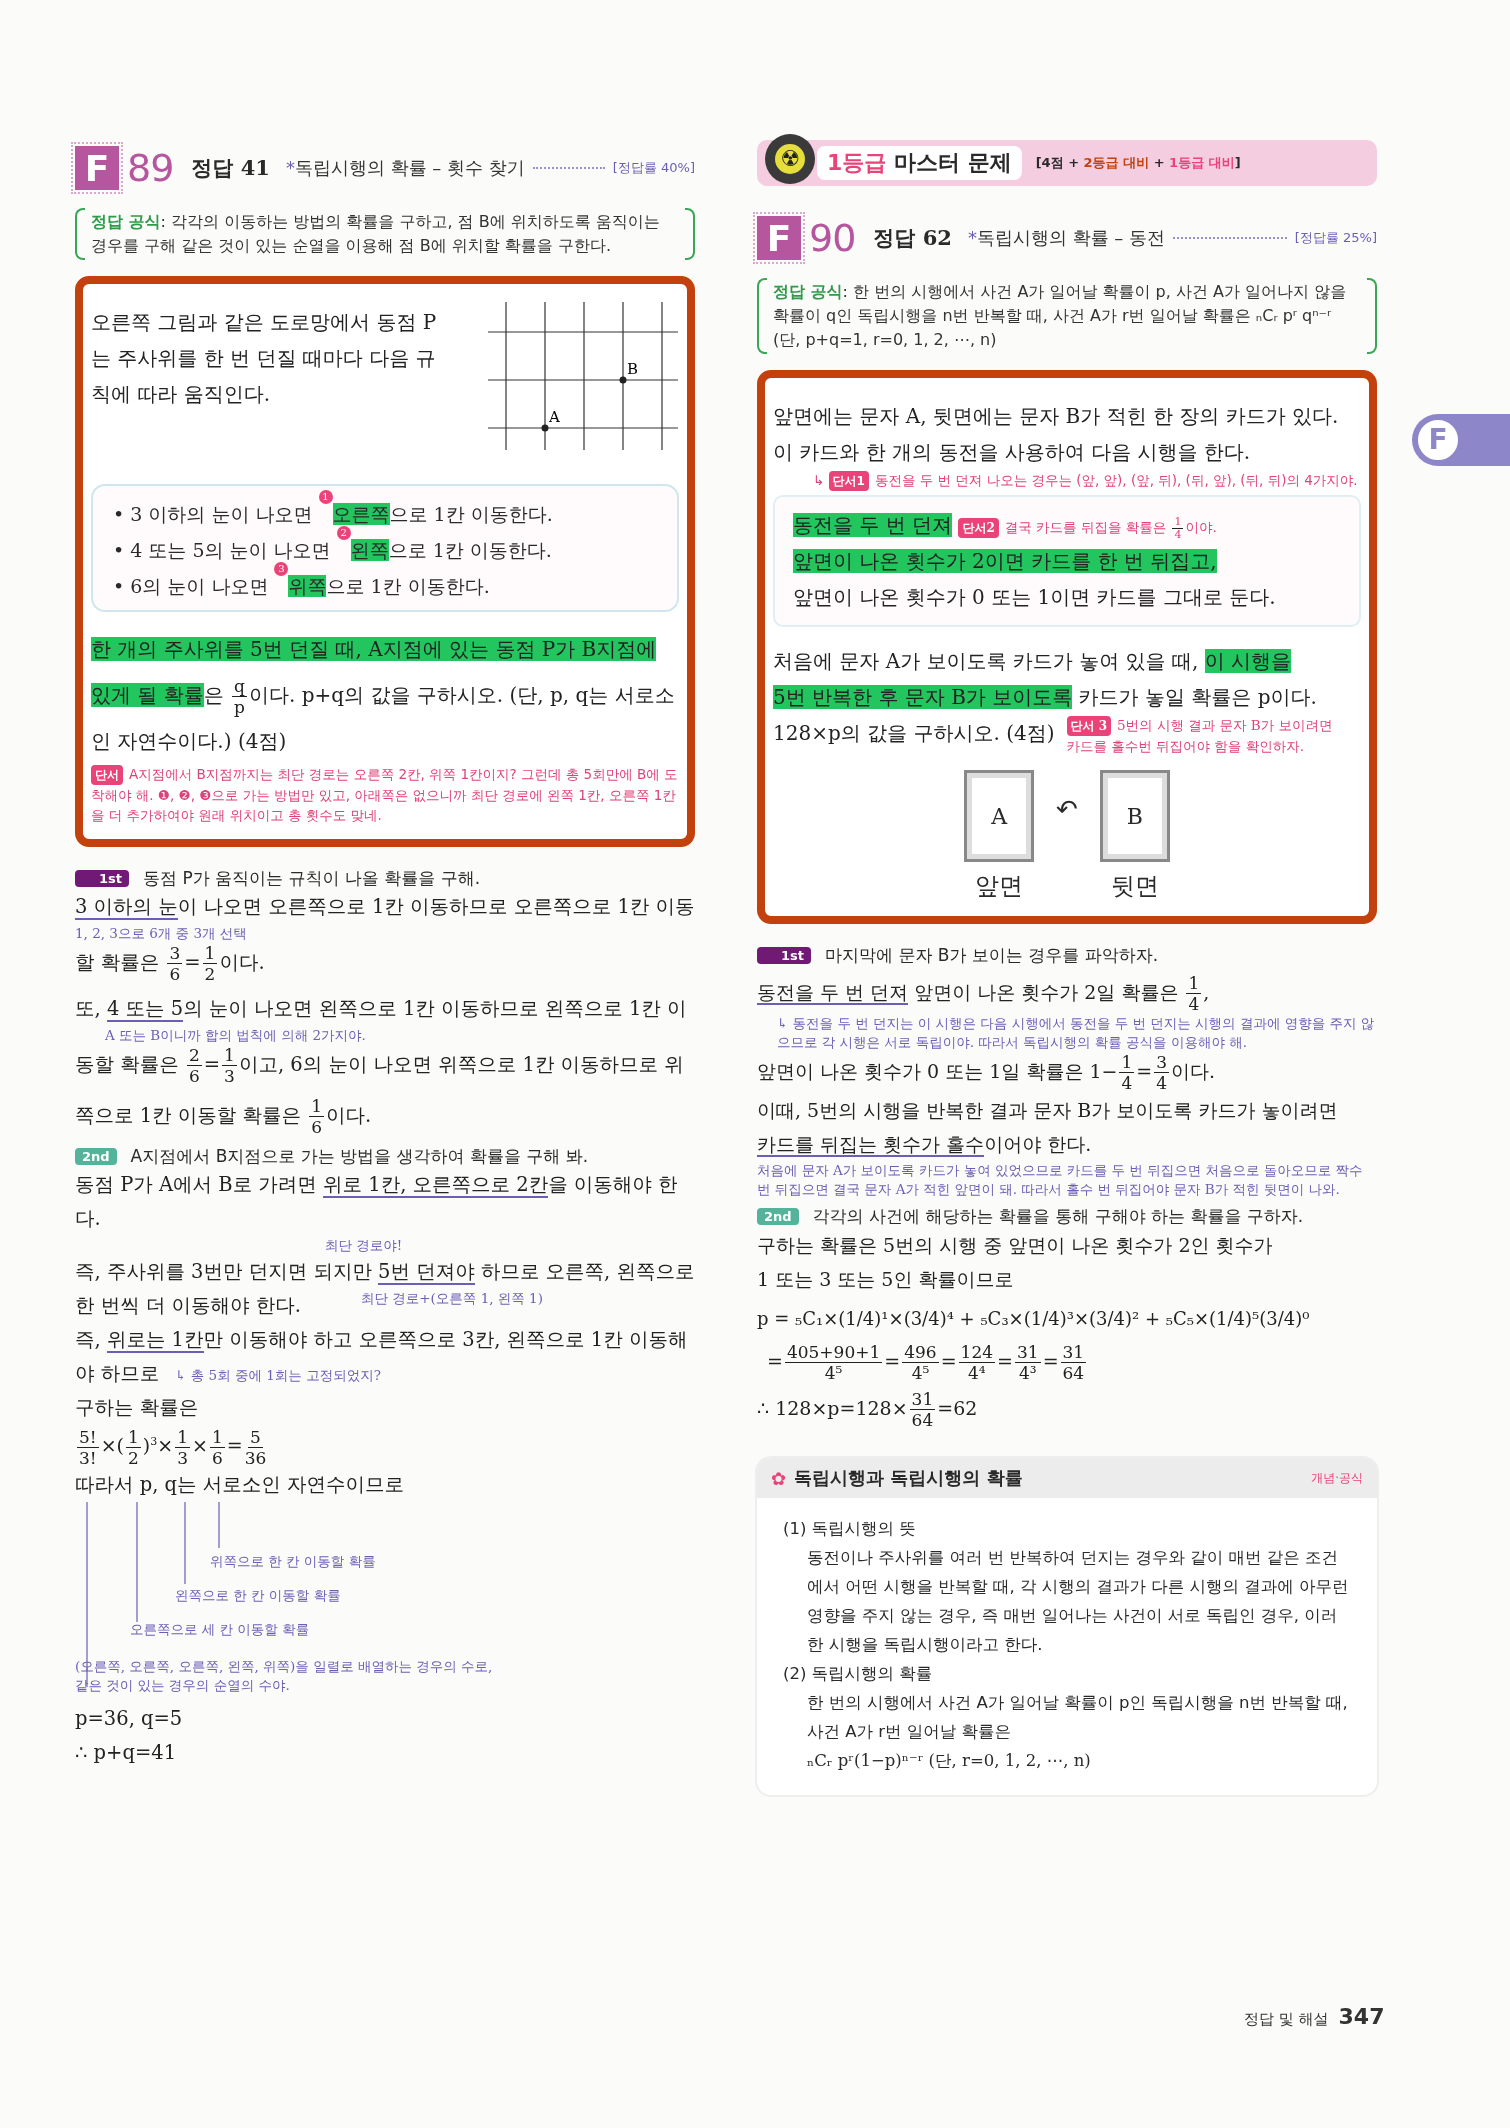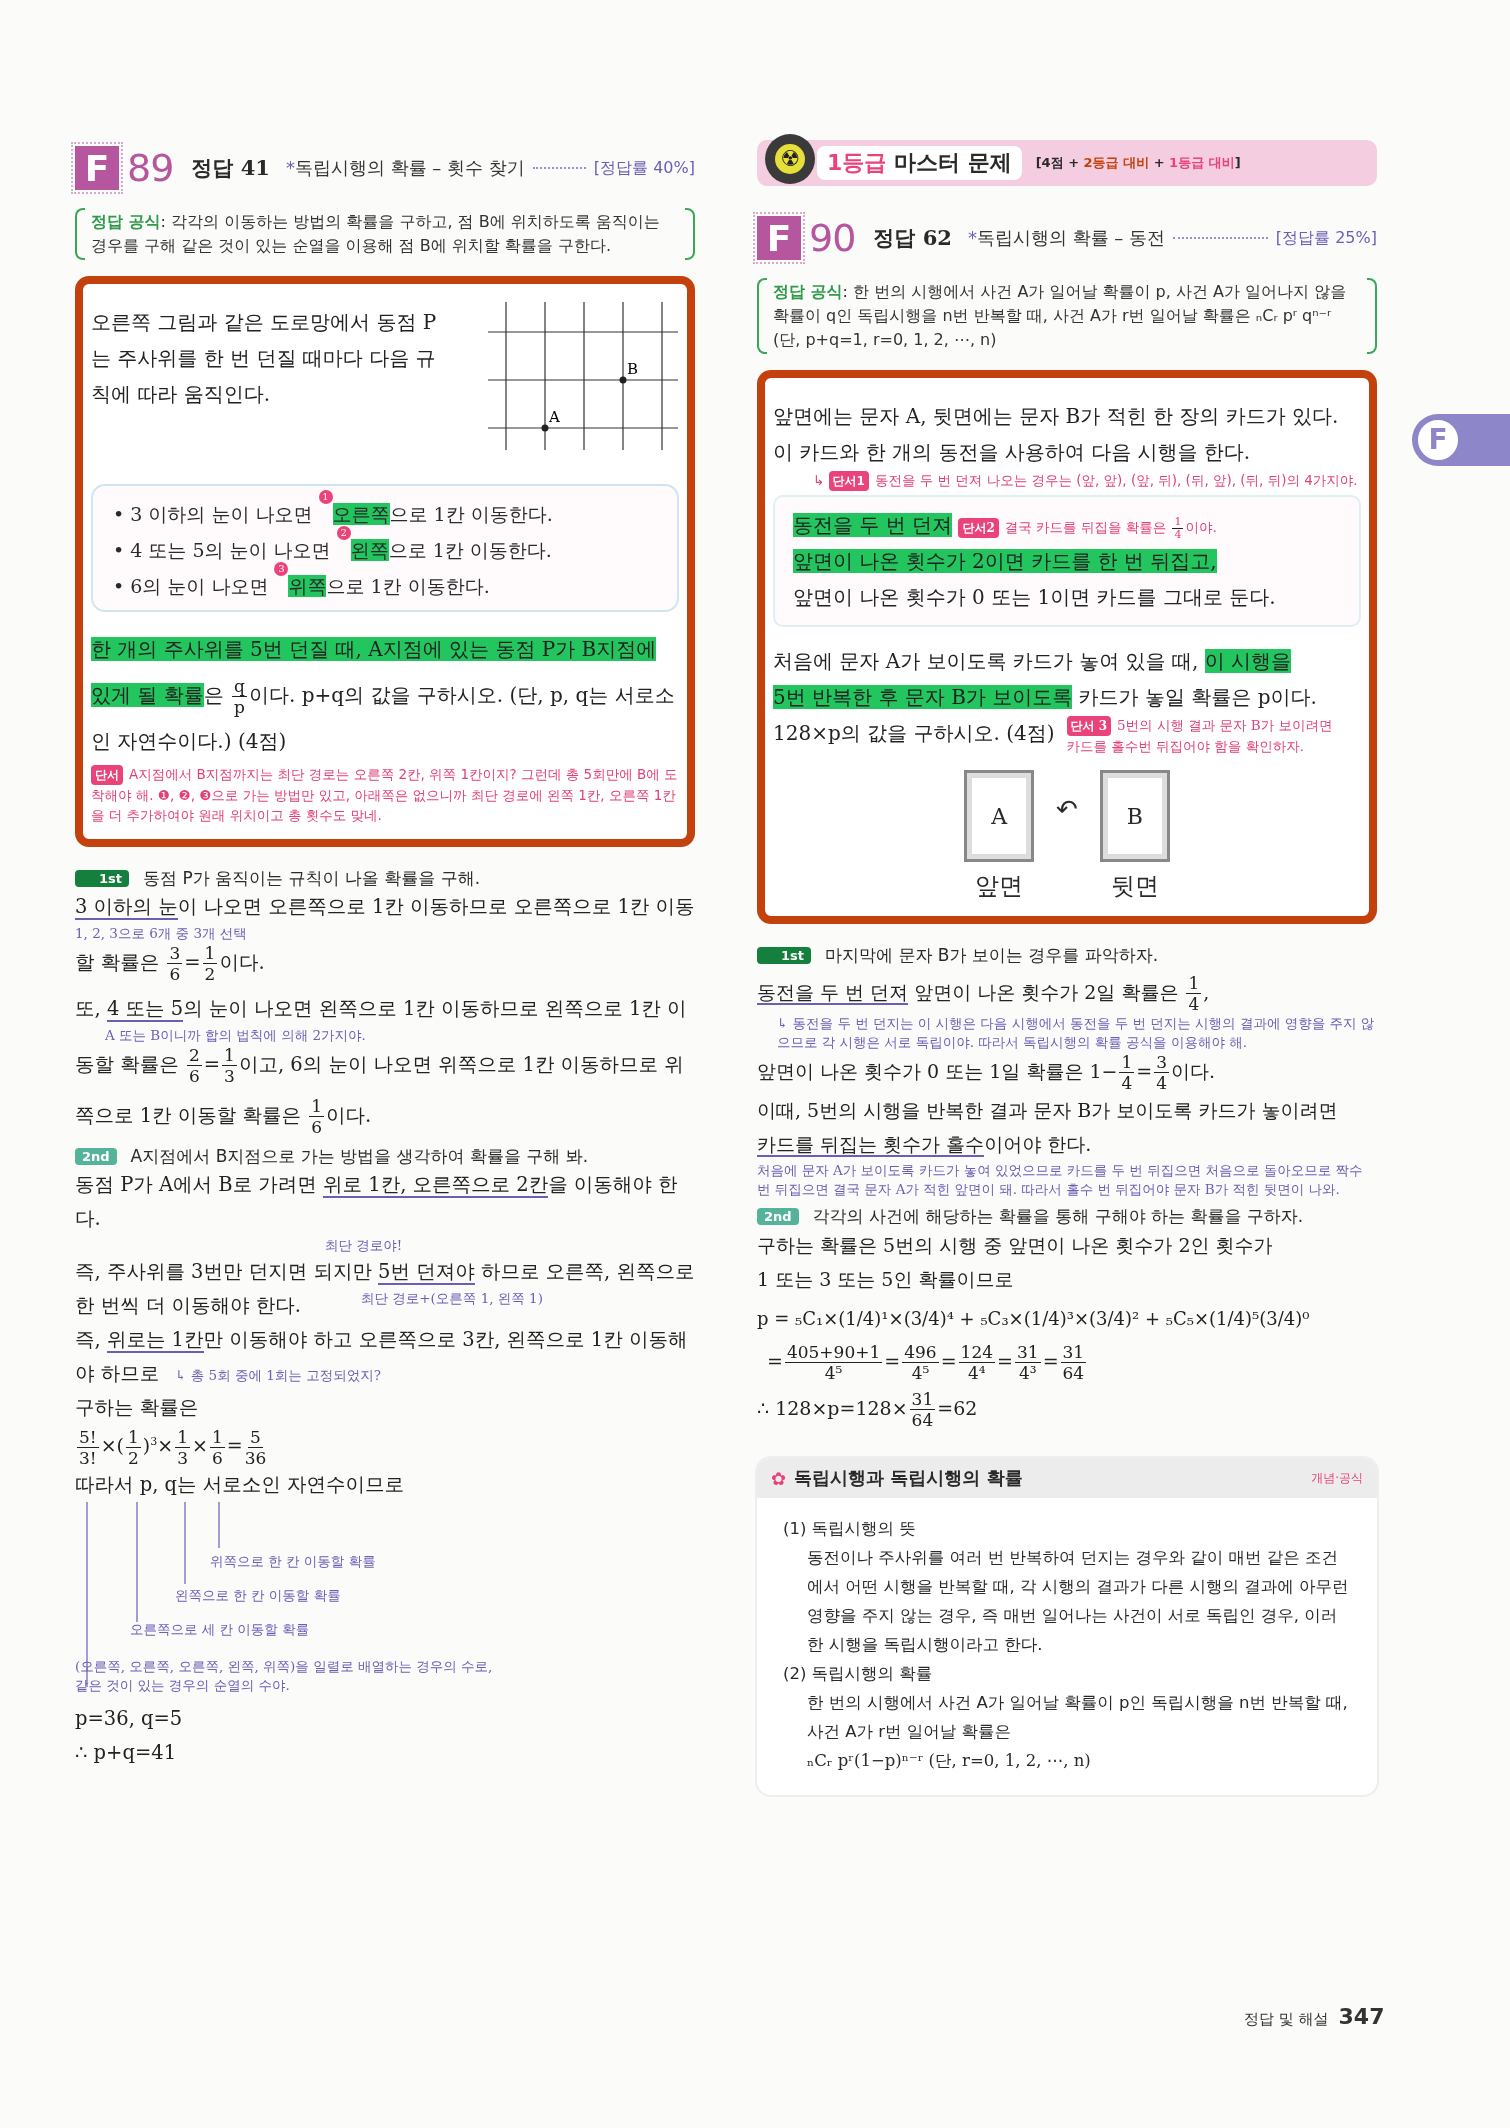--- a/index.html
+++ b/index.html
@@ -14,21 +14,21 @@
   
   .phead{display:flex;align-items:center;height:56px;}
   .fbox{width:44px;height:44px;background:#b5569e;color:#fff;font-weight:bold;font-size:36px;
         display:flex;align-items:center;justify-content:center;outline:2px dotted #d7a9cc;outline-offset:2px;}
   .pnum{color:#b5569e;font-size:38px;margin-left:8px;letter-spacing:-1px;}
   .ans{font-weight:bold;font-size:21px;margin-left:18px;}
   .ans .n{font-family:"DejaVu Serif","Liberation Serif",serif;}
   .topic{font-size:18px;margin-left:16px;color:#333;}
   .topic .star{color:#6b5fb5;}
   .dots{flex:1;border-bottom:2px dotted #9a8fd0;margin:0 8px;height:0;align-self:center;}
-  .rate{color:#6b5fb5;font-size:16px;}
+  .rate{color:#6b5fb5;font-size:13px;}
 
   
   .formula{position:relative;margin-top:10px;padding:4px 16px;font-size:16px;line-height:24px;color:#333;}
   .formula::before,.formula::after{content:"";position:absolute;top:2px;bottom:2px;width:8px;border:2px solid #3aa657;}
   .formula::before{left:0;border-right:none;border-radius:8px 0 0 8px;}
   .formula::after{right:0;border-left:none;border-radius:0 8px 8px 0;}
   .formula .lbl{color:#2f9a4a;font-weight:bold;}
 
   
   .pbox{border:8px solid #c2410c;border-radius:14px;background:#fff;padding:20px 8px 14px;margin-top:14px;}
@@ -37,21 +37,21 @@
   .rules div{font-family:"DejaVu Serif","Liberation Serif",serif;font-size:19px;line-height:36px;}
   .hl{background:#22c55e;}
   .circ{display:inline-block;width:14px;height:14px;border-radius:50%;background:#e9437a;color:#fff;font-size:10px;
         text-align:center;line-height:14px;vertical-align:top;margin-top:-6px;}
   .hint{font-size:13.5px;color:#e0417a;line-height:20px;}
   .hbadge{display:inline-block;background:#e9437a;color:#fff;font-size:12px;font-weight:bold;border-radius:4px;padding:0 4px;margin-right:6px;}
 
   
   .step{display:flex;align-items:center;margin-top:20px;font-size:17px;}
   .sbadge{display:inline-block;color:#fff;font-size:13px;font-weight:bold;border-radius:4px;padding:1px 7px;margin-right:14px;}
-  .s1{background:#15803d;padding-left:24px;} .s2{background:#54b39a;}
+  .s1{background:#701a75;padding-left:24px;} .s2{background:#54b39a;}
   .sol{font-family:"DejaVu Serif","Liberation Serif",serif;font-size:19.5px;line-height:34px;color:#222;}
   .note{font-size:13.5px;color:#6b5fb5;line-height:19px;}
   .ul{border-bottom:2px solid #6b5fb5;}
   .frac{display:inline-flex;flex-direction:column;align-items:center;vertical-align:middle;font-size:17px;line-height:20px;margin:0 2px;}
   .frac .num{border-bottom:1px solid #222;padding:0 2px;}
 
   
   .banner{height:46px;background:#f4cde0;border-radius:10px;display:flex;align-items:center;position:relative;padding-left:60px;}
   .bomb{position:absolute;left:8px;top:-6px;width:50px;height:50px;border-radius:50%;background:#3a3a3a;display:flex;align-items:center;justify-content:center;}
   .bomb .rad{width:30px;height:30px;border-radius:50%;background:#e6de3a;color:#222;font-size:22px;text-align:center;line-height:30px;}

